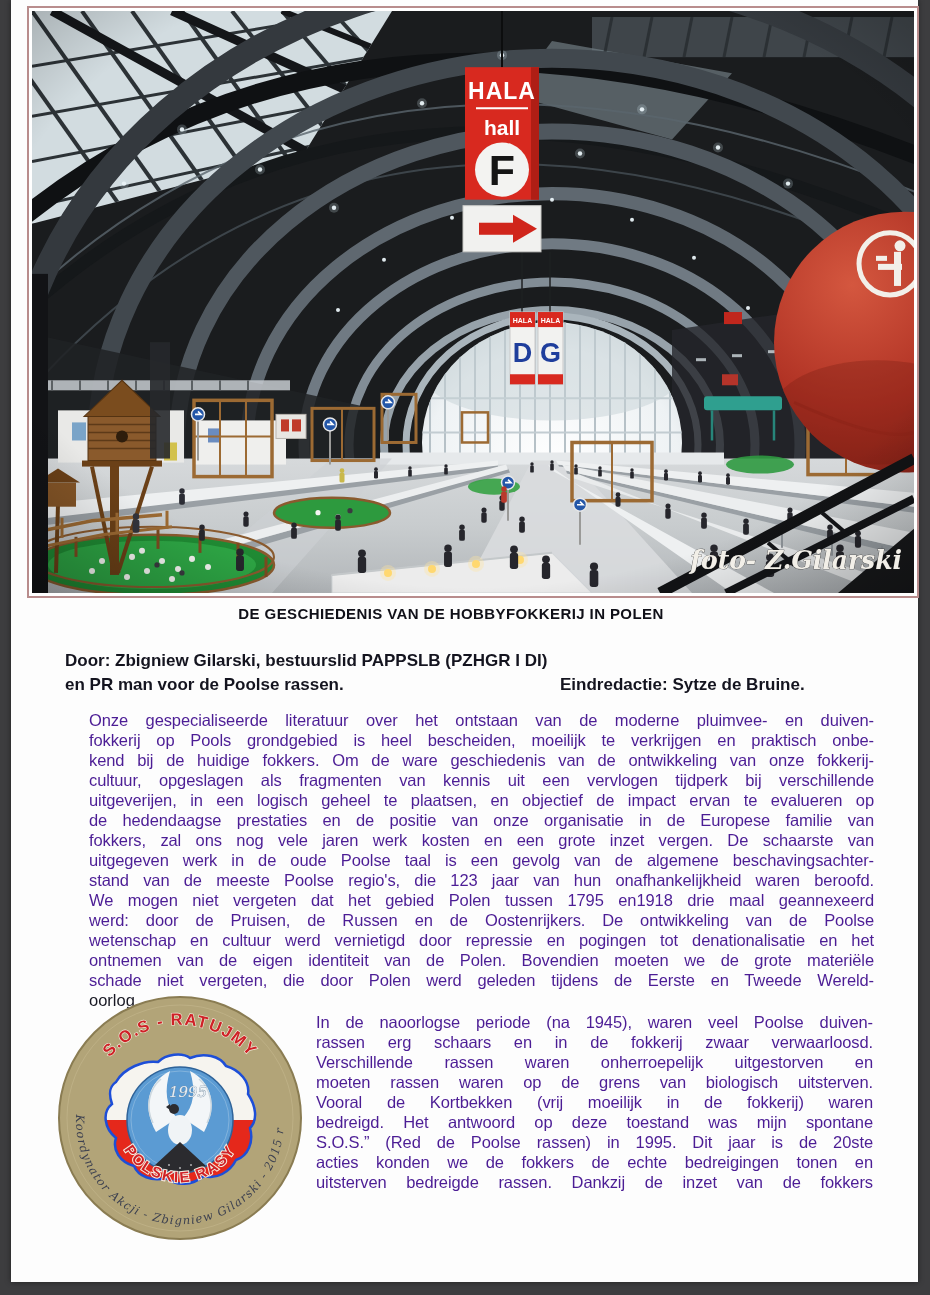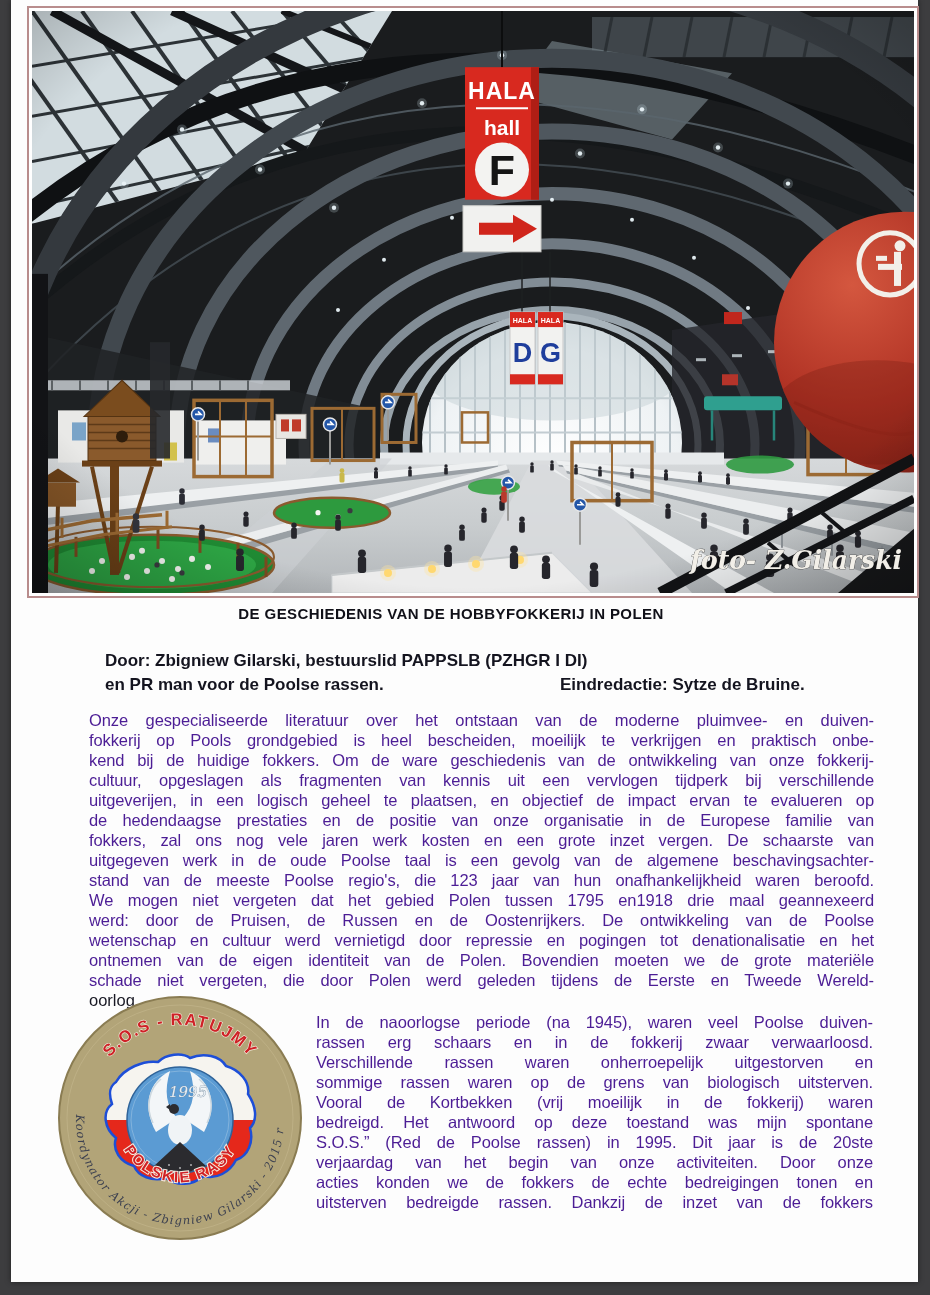--- a/index.html
+++ b/index.html
@@ -5,21 +5,21 @@
   html,body{margin:0;padding:0;background:#3d3d3f;}
   .stage{position:relative;width:930px;height:1295px;background:#3d3d3f;overflow:hidden;
          font-family:"Liberation Sans",sans-serif;}
   .page{position:absolute;left:11px;top:0;width:907px;height:1282px;background:#fdfdfd;
         box-shadow:0 0 6px rgba(0,0,0,.45);}
   .photo-frame{position:absolute;left:16px;top:6px;width:892px;height:592px;box-sizing:border-box;
         border:2px solid #b88c8c;padding:3px;background:#fff;}
   .photo-frame svg{display:block;width:882px;height:582px;}
   .title{position:absolute;left:70px;top:605px;width:740px;margin:0;text-align:center;
         font-size:15px;font-weight:bold;letter-spacing:.4px;color:#101018;}
-  .byline{position:absolute;left:54px;font-size:17px;font-weight:bold;color:#14141f;white-space:nowrap;margin-left:40px;}
+  .byline{position:absolute;left:54px;font-size:17px;font-weight:bold;color:#14141f;white-space:nowrap;}
   .byline.l1{top:651px;}
   .byline.l2{top:675px;}
   .editor{position:absolute;left:549px;top:675px;font-size:17px;font-weight:bold;color:#14141f;white-space:nowrap;}
   .para{position:absolute;color:#4c1d95;}
   .para .tline{font-size:16.5px;line-height:20px;height:20px;text-align:justify;text-align-last:justify;
         white-space:normal;letter-spacing:-0.1px;}
   #para1{left:78px;top:710px;width:785px;}
   #para2{left:305px;top:1012px;width:557px;}
   .para1-last{position:absolute;left:78px;top:990px;width:785px;text-align:left;
         font-size:16.5px;line-height:20px;color:#191924;}
@@ -549,22 +549,21 @@
       </text>
       <text font-family="Liberation Sans, sans-serif" font-size="15" font-weight="bold" letter-spacing="2" fill="#cf2127" stroke="#f3eee2" stroke-width="2" paint-order="stroke">
         <textPath href="#botP" startOffset="50%" text-anchor="middle">POLSKIE RASY</textPath>
       </text>
     </svg>
 
     <div class="para" id="para2">
         <div class="tline">In de naoorlogse periode (na 1945), waren veel Poolse duiven-</div>
         <div class="tline">rassen erg schaars en in de fokkerij zwaar verwaarloosd.</div>
         <div class="tline">Verschillende rassen waren onherroepelijk uitgestorven en</div>
-        <div class="tline">sommige rassen waren op de grens van biologisch uitsterven.</div>
+        <div class="tline">moeten rassen waren op de grens van biologisch uitsterven.</div>
         <div class="tline">Vooral de Kortbekken (vrij moeilijk in de fokkerij) waren</div>
         <div class="tline">bedreigd. Het antwoord op deze toestand was mijn spontane</div>
         <div class="tline">S.O.S.” (Red de Poolse rassen) in 1995. Dit jaar is de 20ste</div>
-        <div class="tline">verjaardag van het begin van onze activiteiten. Door onze</div>
         <div class="tline">acties konden we de fokkers de echte bedreigingen tonen en</div>
         <div class="tline">uitsterven bedreigde rassen. Dankzij de inzet van de fokkers</div>
       </div>
   </div>
 </div>
 
 </body></html>

